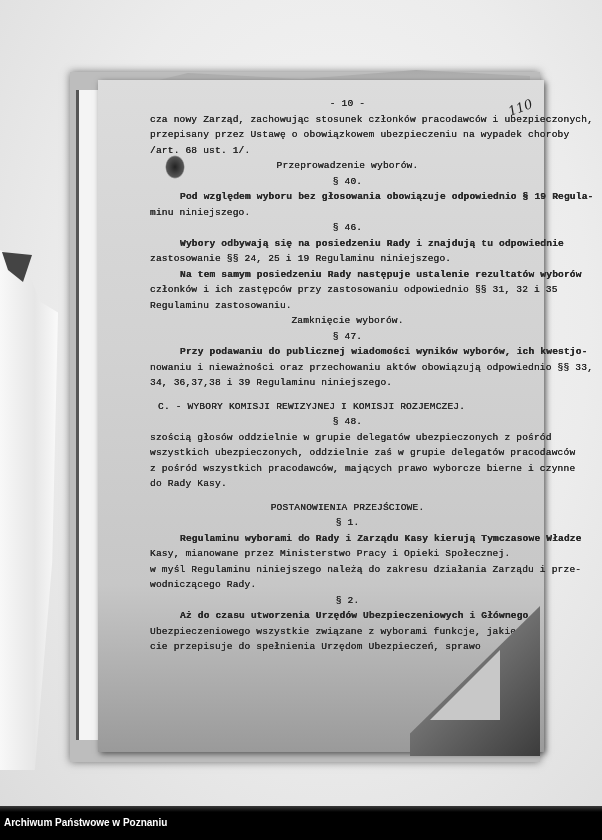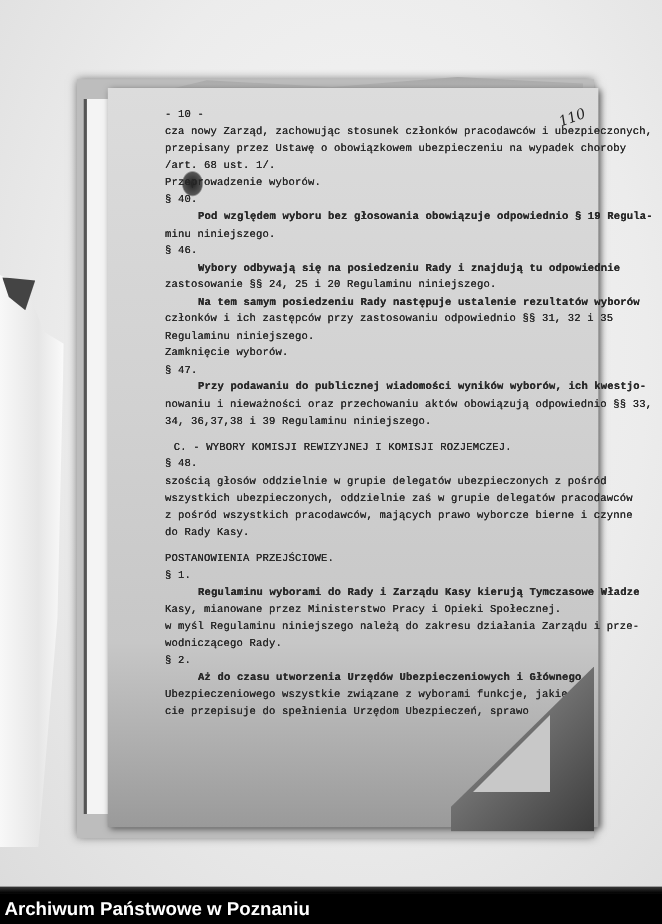--- a/index.html
+++ b/index.html
@@ -62,29 +62,29 @@
   .handnum {
     position:absolute; left:508px; top:100px; font-size:13px; color:#222;
     font-family:"DejaVu Serif", serif; font-style:italic; transform:rotate(-20deg);
   }
   .doc {
     position:absolute; left:150px; top:96px; width:395px;
     color:#2a2a2a; font-size:9.6px; line-height:15.5px; letter-spacing:0.15px;
     text-shadow:0 0 0.4px #111;
   }
   .doc .ln { white-space:pre; display:block; height:15.5px; }
-  .doc .center { }
+  .doc .center { text-align:center; }
   .doc .ul { }
   .doc .indent { padding-left:30px;font-weight:bold; }
   .caption-bar {
     position:absolute; left:0; top:812px; width:602px; height:28px; background:#000;
   }
   .caption {
     position:absolute; left:4px; top:817px; color:#fff;
-    font-family:"Liberation Sans", sans-serif; font-weight:bold; font-size:17px;
+    font-family:"Liberation Sans", sans-serif; font-weight:bold; font-size:10px;
   }
 </style>
 </head>
 <body>
 
 <div class="photo">
   <div class="left-wrap"></div>
   <div class="left-wrap-dark"></div>
   <div class="folder-back"></div>
   <div class="folder-strip"></div>
@@ -97,24 +97,24 @@
     <span class="ln center">- 10 -</span>
     <span class="ln">cza nowy Zarząd, zachowując stosunek członków pracodawców i ubezpieczonych,</span>
     <span class="ln">przepisany przez Ustawę o obowiązkowem ubezpieczeniu na wypadek choroby</span>
     <span class="ln">/art. 68 ust. 1/.</span>
     <span class="ln center ul">Przeprowadzenie wyborów.</span>
     <span class="ln center">§ 40.</span>
     <span class="ln indent">Pod względem wyboru bez głosowania obowiązuje odpowiednio § 19 Regula-</span>
     <span class="ln">minu niniejszego.</span>
     <span class="ln center">§ 46.</span>
     <span class="ln indent">Wybory odbywają się na posiedzeniu Rady i znajdują tu odpowiednie</span>
-    <span class="ln">zastosowanie §§ 24, 25 i 20 Regulaminu niniejszego.</span>
+    <span class="ln">zastosowanie §§ 24, 25 i 19 Regulaminu niniejszego.</span>
     <span class="ln indent">Na tem samym posiedzeniu Rady następuje ustalenie rezultatów wyborów</span>
     <span class="ln">członków i ich zastępców przy zastosowaniu odpowiednio §§ 31, 32 i 35</span>
-    <span class="ln">Regulaminu niniejszego.</span>
+    <span class="ln">Regulaminu zastosowaniu.</span>
     <span class="ln center ul">Zamknięcie wyborów.</span>
     <span class="ln center">§ 47.</span>
     <span class="ln indent">Przy podawaniu do publicznej wiadomości wyników wyborów, ich kwestjo-</span>
     <span class="ln">nowaniu i nieważności oraz przechowaniu aktów obowiązują odpowiednio §§ 33,</span>
     <span class="ln">34, 36,37,38 i 39 Regulaminu niniejszego.</span>
     <span class="ln" style="height:8px"></span>
     <span class="ln" style="padding-left:8px">C. - WYBORY KOMISJI REWIZYJNEJ I KOMISJI ROZJEMCZEJ.</span>
     <span class="ln center">§ 48.</span>
     <span class="ln">szością głosów oddzielnie w grupie delegatów ubezpieczonych z pośród</span>
     <span class="ln">wszystkich ubezpieczonych, oddzielnie zaś w grupie delegatów pracodawców</span>

